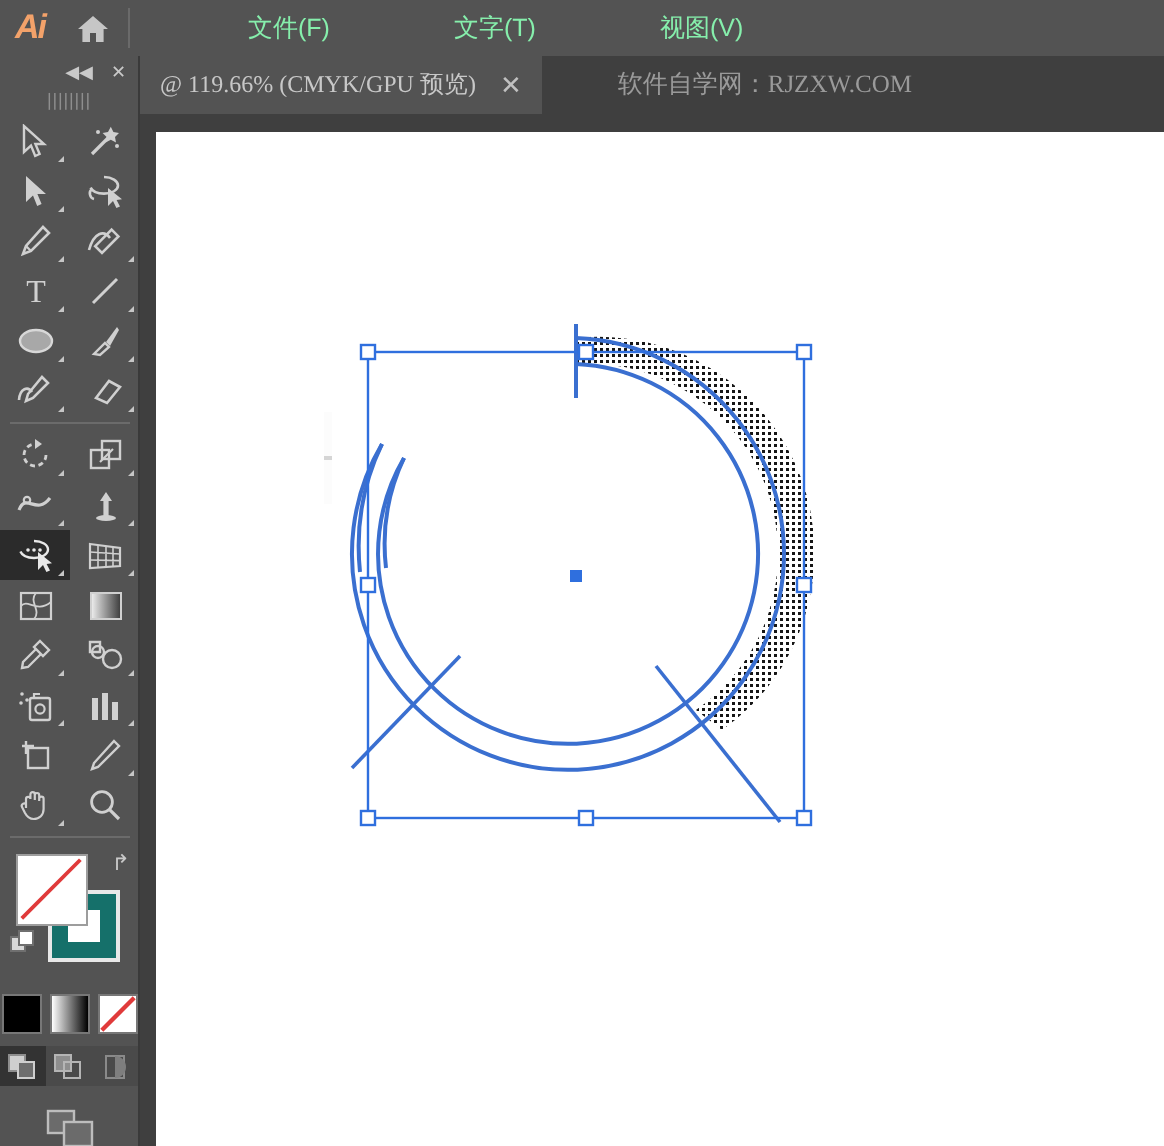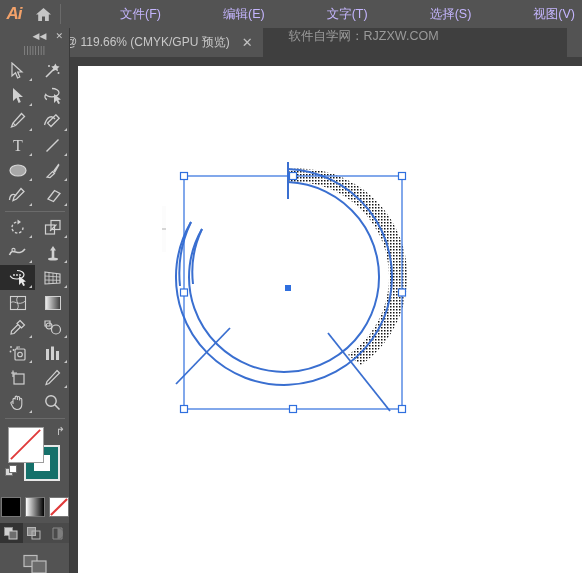--- a/index.html
+++ b/index.html
@@ -22,42 +22,42 @@
     font-weight: bold; font-style: italic; letter-spacing: -1px;
   }
   .home-btn {
     width: 32px; height: 28px; display: flex; align-items: center;
     justify-content: center;
   }
   .menu-sep {
     width: 1px; height: 20px; background: #6a6a6a; margin: 0 4px 0 2px;
   }
   .menu-item {
-    color: #c4b5fd; font-size: 12.5px; padding: 0 7px; height: 28px;
+    color: #86efac; font-size: 12.5px; padding: 0 7px; height: 28px;
     line-height: 28px; white-space: nowrap; margin-left: 48px;
   }
 
   
   .tabbar {
-    position: absolute; left: 55px; top: 28px; width: 512px; height: 29px;
-    background: #3f3f3f; display: flex; align-items: flex-start;
+    position: absolute; left: 70px; top: 28px; width: 512px; height: 29px;
+    background: #3f3f3f; display: flex; align-items: center; font-family: Liberation Serif, serif;
   }
   .doc-tab {
     height: 29px; background: #535353; display: flex; align-items: center;
     padding: 0 6px 0 10px; max-width: 330px;
   }
   .doc-tab-title {
     color: #c8c8c8; font-size: 12px; white-space: nowrap; overflow: hidden;
   }
   .tab-close {
     color: #c0c0c0; font-size: 13px; margin-left: 12px; margin-right: 4px;
     line-height: 1; cursor: pointer;
   }
   .watermark {
-    color: #9a9a9a; font-size: 12.5px; margin-left: 26px; white-space: nowrap;
+    color: #9a9a9a; font-size: 12.5px; margin-left: 38px; white-space: nowrap;
   }
 
   
   .toolbar {
     position: absolute; left: 0; top: 28px; width: 70px; height: 545px;
     background: #535353; border-right: 1px solid #3a3a3a;
   }
   .tool-head {
     height: 16px; display: flex; align-items: center;
     justify-content: flex-end; padding-right: 6px; gap: 9px;
@@ -155,23 +155,21 @@
 
   <div class="menubar">
     <div class="ai-logo">Ai</div>
     <div class="home-btn">
       <svg width="17" height="15" viewBox="0 0 17 15">
         <path d="M8.5 1 L16 7.5 L13.8 7.5 L13.8 14 L10 14 L10 9.5 L7 9.5 L7 14 L3.2 14 L3.2 7.5 L1 7.5 Z" fill="#c6c6c6"></path>
       </svg>
     </div>
     <div class="menu-sep"></div>
     <div class="menu-item">文件(F)</div>
-    <div class="menu-item">编辑(E)</div>
     <div class="menu-item">文字(T)</div>
-    <div class="menu-item">选择(S)</div>
     <div class="menu-item">视图(V)</div>
   </div>
 
   <div class="tabbar">
     <div class="doc-tab">
       <span class="doc-tab-title">@ 119.66% (CMYK/GPU 预览)</span>
       <span class="tab-close">✕</span>
     </div>
     <div class="watermark">软件自学网：RJZXW.COM</div>
   </div>

